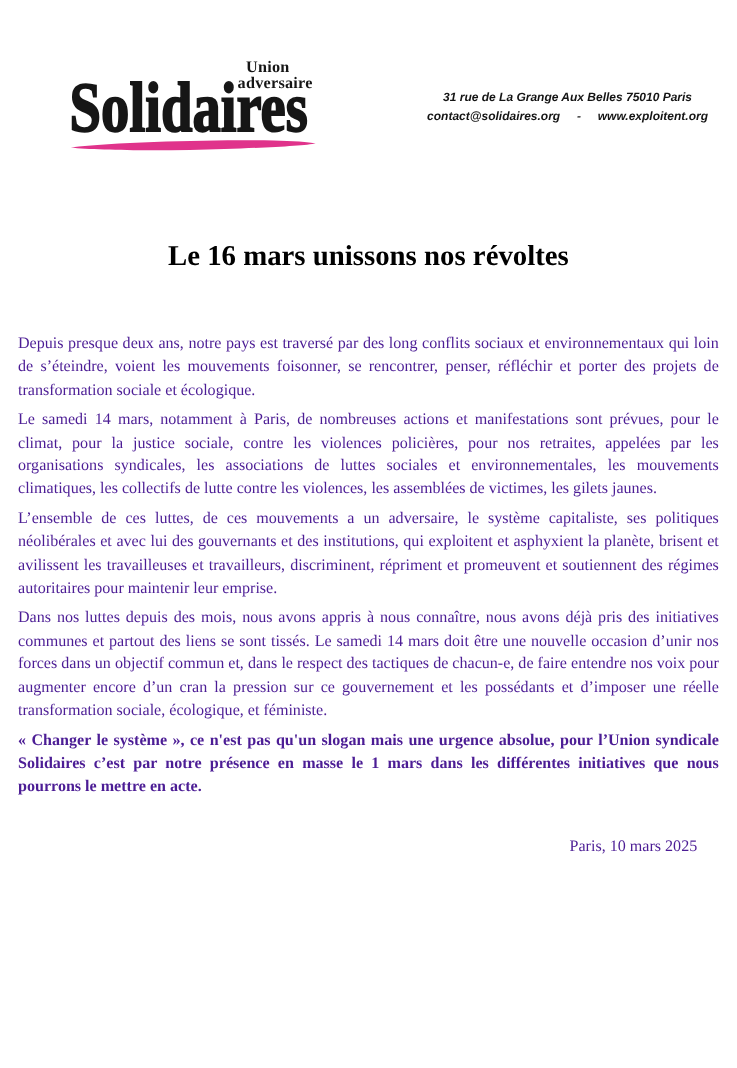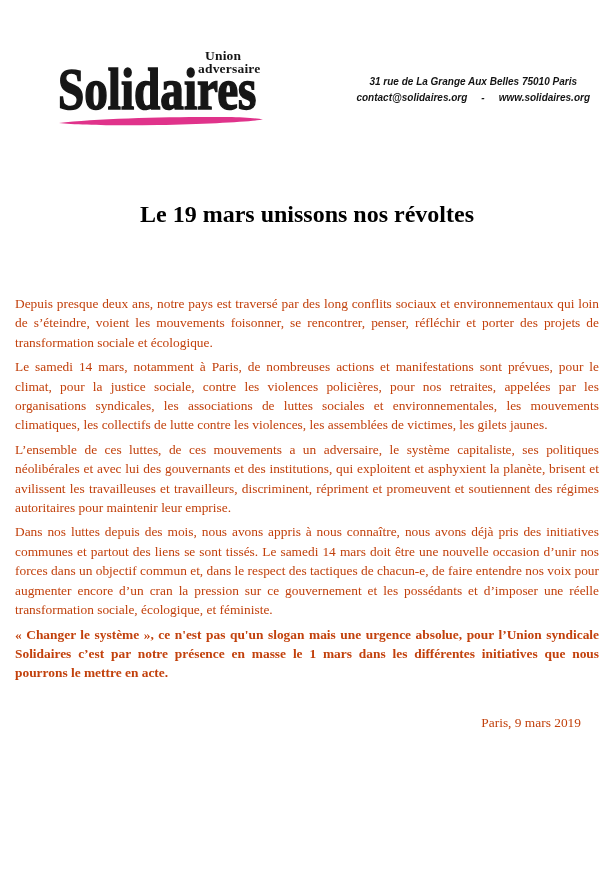--- a/index.html
+++ b/index.html
@@ -82,25 +82,25 @@
     text-align: center;
     font-size: 24px;
     font-weight: bold;
     color: #000000;
     font-family: "Liberation Serif", serif;
   }
   .body {
     position: absolute;
     left: 15px;
     width: 584px;
-    top: 294px;
+    top: 276px;
     font-size: 13.4px;
     line-height: 19.4px;
     text-align: justify;
-    color: #c2410c;
+    color: #4c1d95;
   }
   .body p { margin: 0 0 5px 0; }
   .body p.bold { font-weight: bold; }
   .dateline {
     margin-top: 30px;
     text-align: right;
     padding-right: 18px;
   }
 </style>
 </head>
@@ -118,29 +118,29 @@
       <svg class="logo-underline" width="206" height="14" viewBox="0 0 206 14" aria-hidden="true">
         <path d="M1 9 C 40 4, 120 2.5, 170 3 C 185 3.3, 200 4.2, 205 5.5 C 195 7.5, 150 10, 100 11 C 60 11.8, 18 11, 1 9 Z" fill="#e0338b"></path>
       </svg>
     </div>
 
     <div class="address">
       <div>31 rue de La Grange Aux Belles 75010 Paris</div>
       <div class="addr-contacts">
         <span>contact@solidaires.org</span>
         <span>-</span>
-        <span>www.solidaires.org</span>
+        <span>www.exploitent.org</span>
       </div>
     </div>
   </header>
 
-  <h1 class="title">Le 19 mars unissons nos révoltes</h1>
+  <h1 class="title">Le 16 mars unissons nos révoltes</h1>
 
   <main class="body">
     <p>Depuis presque deux ans, notre pays est traversé par des long conflits sociaux et environnementaux qui loin de s’éteindre, voient les mouvements foisonner, se rencontrer, penser, réfléchir et porter des projets de transformation sociale et écologique.</p>
     <p>Le samedi 14 mars, notamment à Paris, de nombreuses actions et manifestations sont prévues, pour le climat, pour la justice sociale, contre les violences policières, pour nos retraites, appelées par les organisations syndicales, les associations de luttes sociales et environnementales, les mouvements climatiques, les collectifs de lutte contre les violences, les assemblées de victimes, les gilets jaunes.</p>
     <p>L’ensemble de ces luttes, de ces mouvements a un adversaire, le système capitaliste, ses politiques néolibérales et avec lui des gouvernants et des institutions, qui exploitent et asphyxient la planète, brisent et avilissent les travailleuses et travailleurs, discriminent, répriment et promeuvent et soutiennent des régimes autoritaires pour maintenir leur emprise.</p>
     <p>Dans nos luttes depuis des mois, nous avons appris à nous connaître, nous avons déjà pris des initiatives communes et partout des liens se sont tissés. Le samedi 14 mars doit être une nouvelle occasion d’unir nos forces dans un objectif commun et, dans le respect des tactiques de chacun-e, de faire entendre nos voix pour augmenter encore d’un cran la pression sur ce gouvernement et les possédants et d’imposer une réelle transformation sociale, écologique, et féministe.</p>
     <p class="bold">« Changer le système », ce n'est pas qu'un slogan mais une urgence absolue, pour l’Union syndicale Solidaires c’est par notre présence en masse le 1 mars dans les différentes initiatives que nous pourrons le mettre en acte.</p>
-    <div class="dateline">Paris, 9 mars 2019</div>
+    <div class="dateline">Paris, 10 mars 2025</div>
   </main>
 
 </div>
 
 </body></html>

